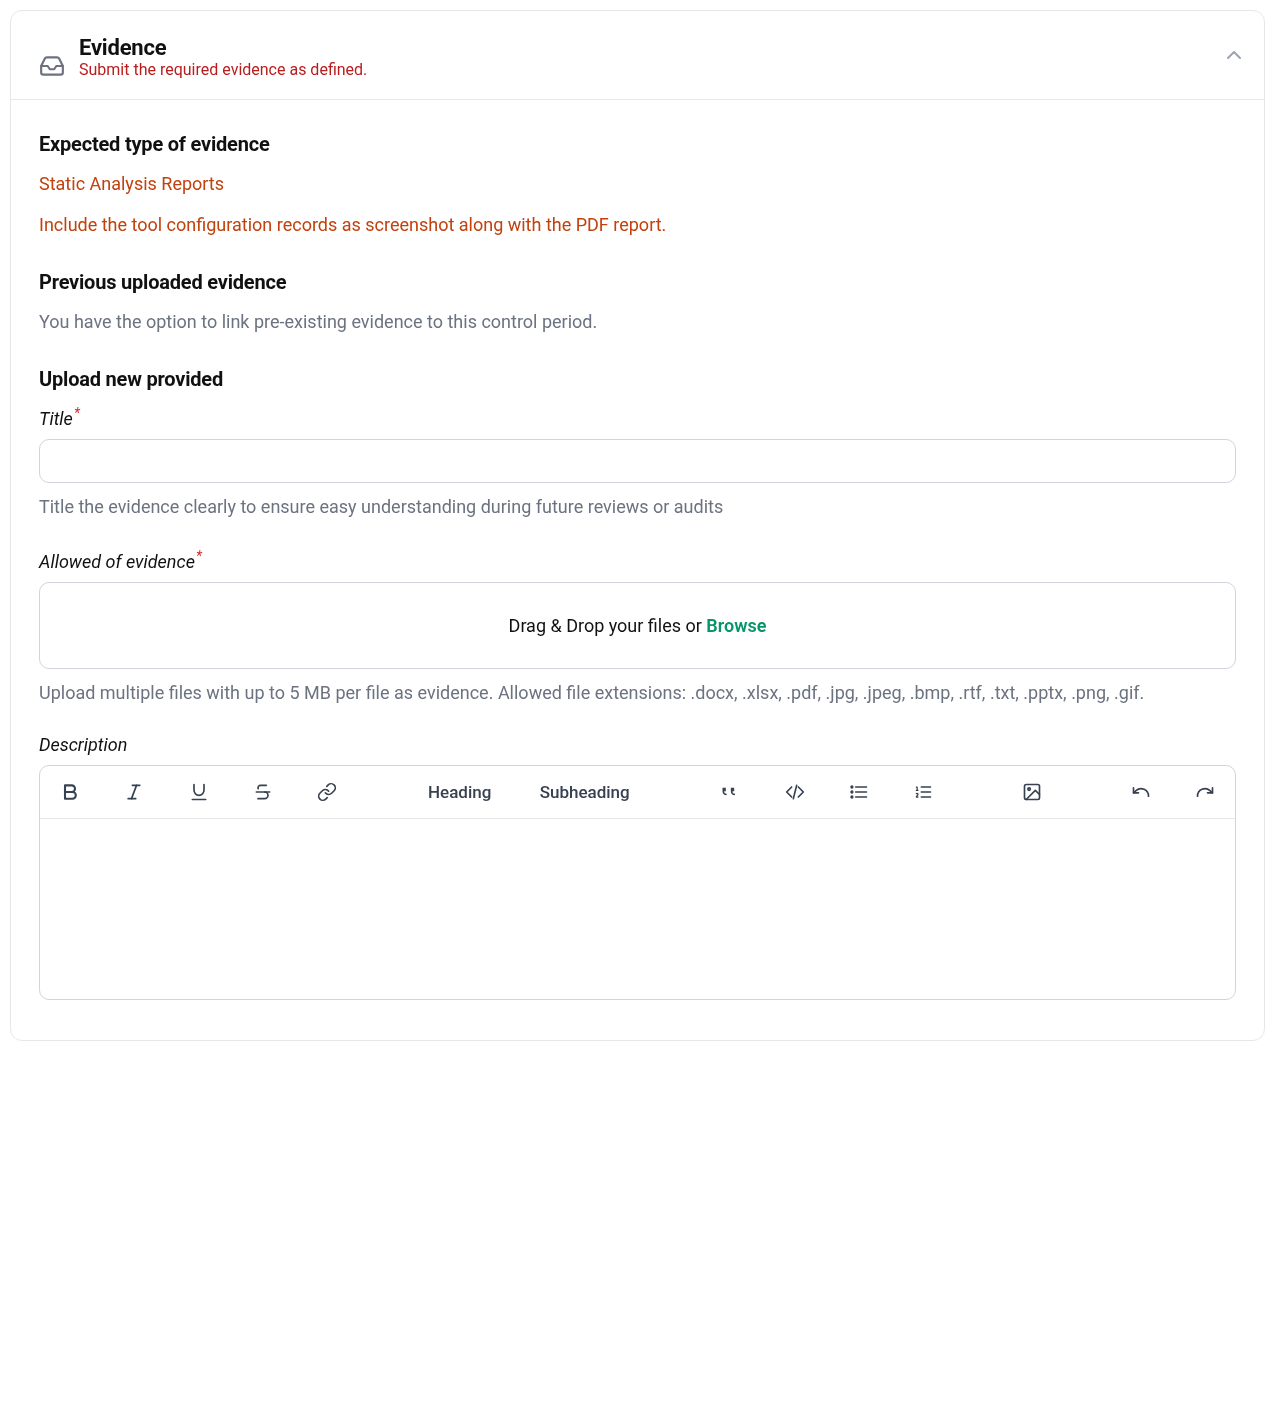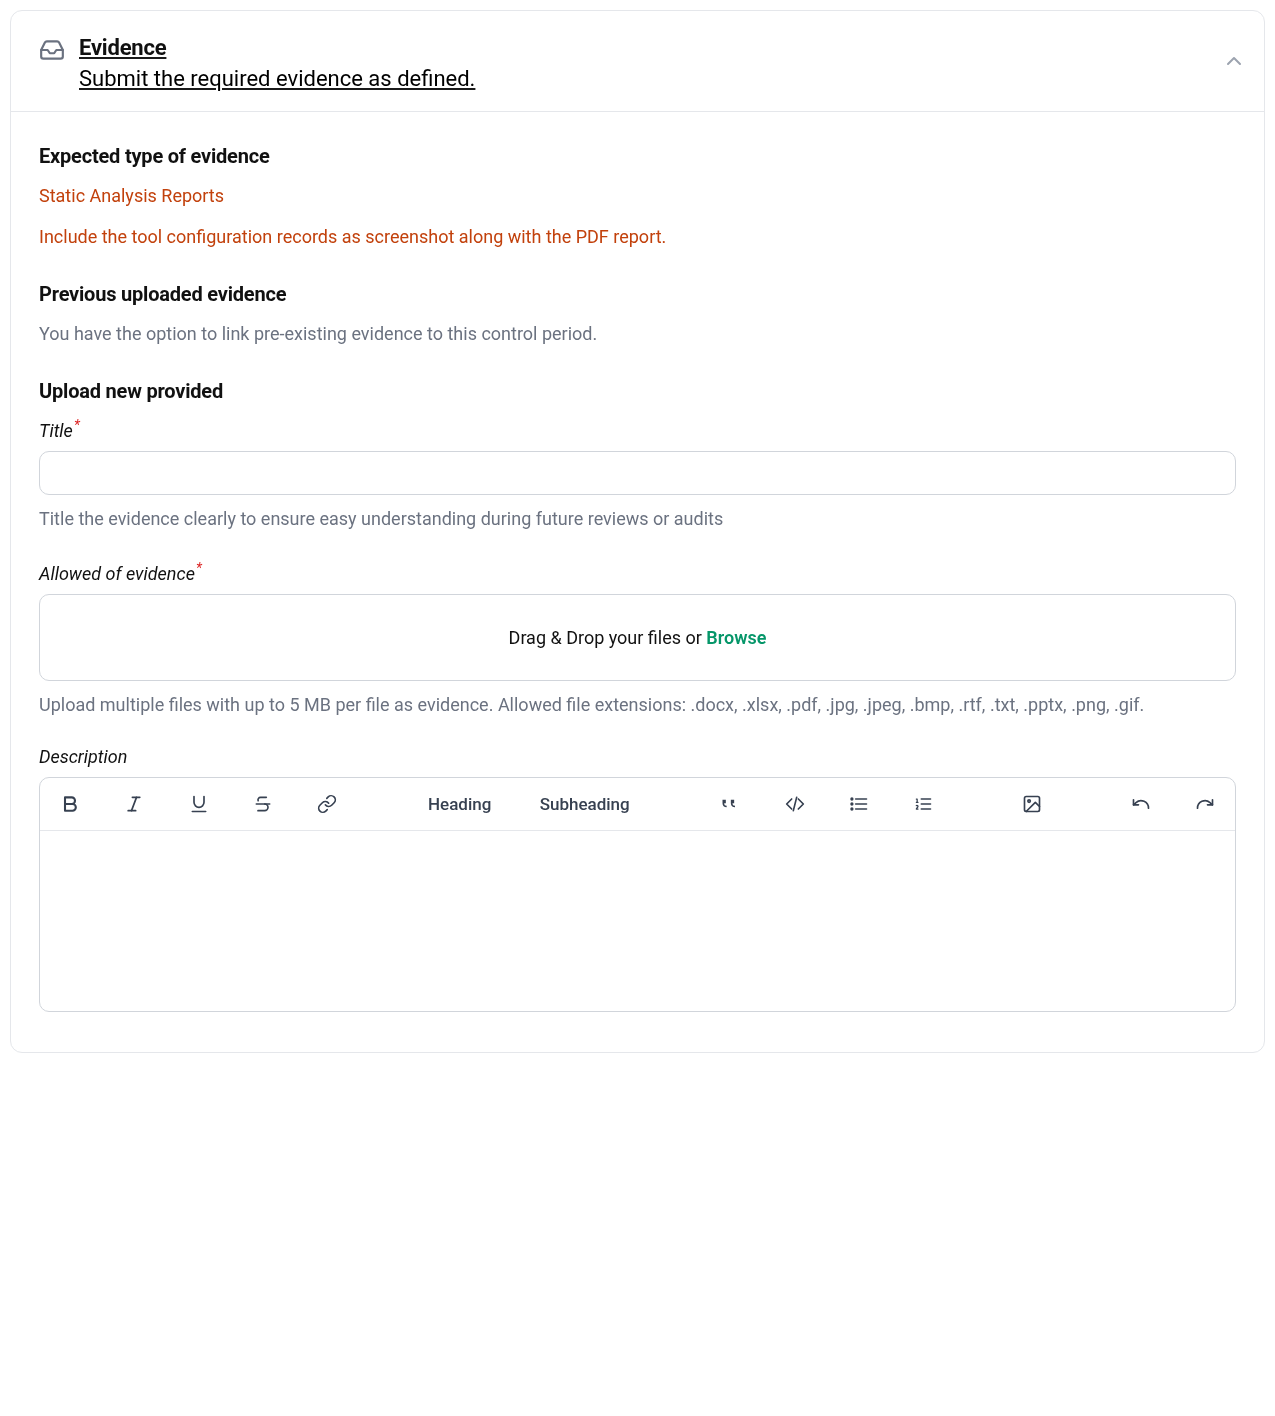--- a/index.html
+++ b/index.html
@@ -14,47 +14,45 @@
       font-size: 16px;
       padding: 10px;
     }
     .card {
       border: 1px solid #e5e7eb;
       border-radius: 12px;
       overflow: hidden;
     }
     .card-header {
       display: flex;
-      align-items: flex-start;
+      align-items: flex-end;
       padding: 24px 28px 20px 28px;
       border-bottom: 1px solid #e5e7eb;
       position: relative;
-      text-decoration: underline;
     }
     .card-header-icon {
       width: 26px;
       height: 26px;
       margin-right: 14px;
       margin-top: 2px;
       flex-shrink: 0;
       color: #6b7280;
     }
     .card-header-text {
       flex: 1;
     }
     .card-title {
       font-size: 22px;
       font-weight: 700;
       color: #111;
       letter-spacing: -0.2px;
     }
     .card-subtitle {
-      font-size: 22px;
-      color: #000000;
-      margin-top: 6px;
+      font-size: 16px;
+      color: #b91c1c;
     }
     .collapse-btn {
       position: absolute;
       right: 18px;
       top: 50%;
       transform: translateY(-50%);
       width: 24px;
       height: 24px;
       color: #9ca3af;
       cursor: pointer;

